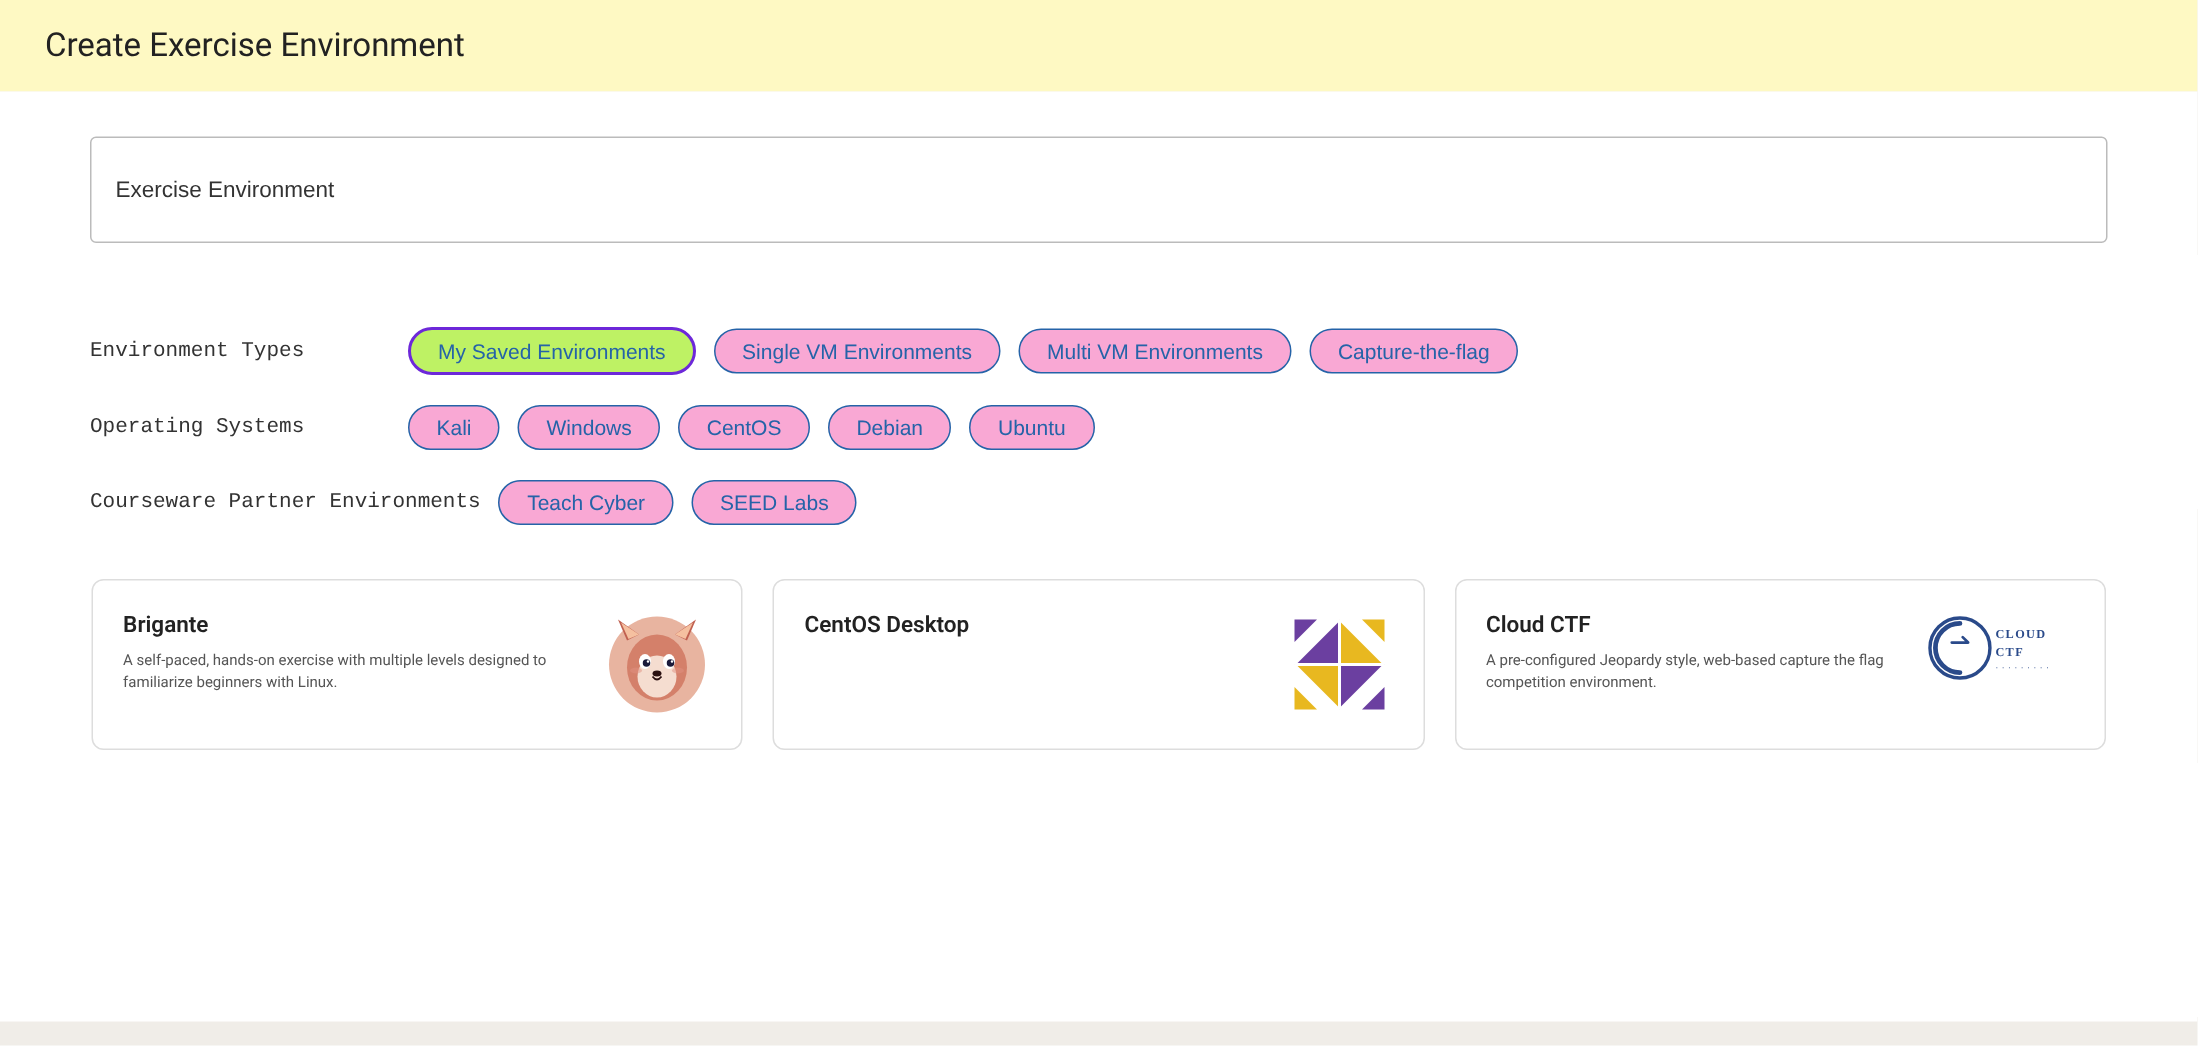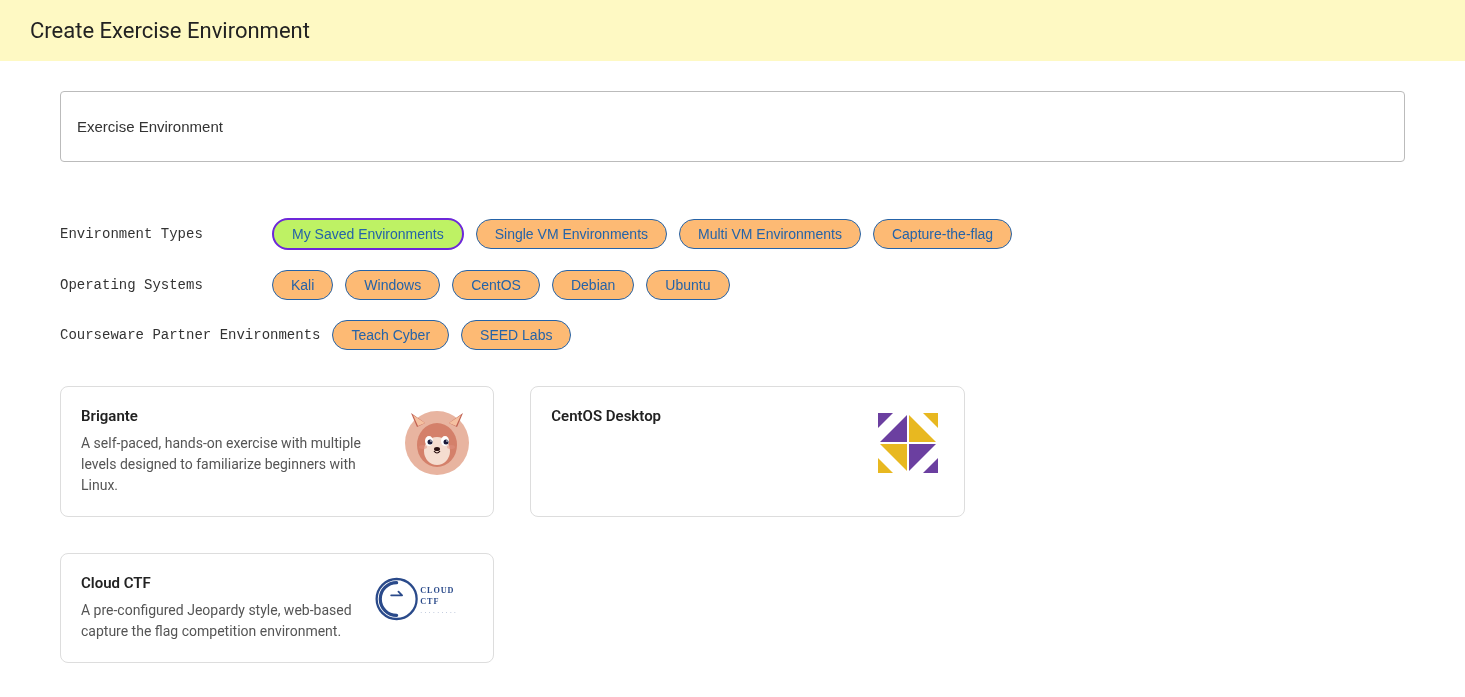--- a/index.html
+++ b/index.html
@@ -46,39 +46,40 @@
     }
     .filter-label {
       font-size: 14px;
       color: #333;
       font-weight: 500;
       min-width: 200px;
       font-family: Liberation Mono, monospace;
     }
     .filter-btn {
       border: 1px solid #2563a8;
-      background: #fdba74;
+      background: #f9a8d4;
       color: #2563a8;
       border-radius: 20px;
       padding: 6px 18px;
       font-size: 14px;
       cursor: pointer;
       transition: background 0.15s;
     }
     .filter-btn.active {
       border: 2px solid #6d28d9;
       color: #2563a8;
       font-weight: 500;
       background: #bef264;
     }
     .cards-section {
       display: flex;
-      gap: 36px;
+      gap: 20px;
       margin-top: 36px;
       flex-wrap: wrap;
+      justify-content: center;
     }
     .card {
       border: 1px solid #ddd;
       border-radius: 8px;
       padding: 20px 20px 20px 20px;
       width: calc(33.33% - 14px);
       min-width: 280px;
       background: #fff;
       display: flex;
       align-items: flex-start;
@@ -88,21 +89,21 @@
     .card-text {
       flex: 1;
     }
     .card-title {
       font-size: 15px;
       font-weight: 600;
       color: #222;
       margin-bottom: 8px;
     }
     .card-desc {
-      font-size: 14px;
+      font-size: 10px;
       color: #555;
       line-height: 1.5;
     }
     .card-icon {
       width: 72px;
       height: 72px;
       flex-shrink: 0;
       display: flex;
       align-items: center;
       justify-content: center;

